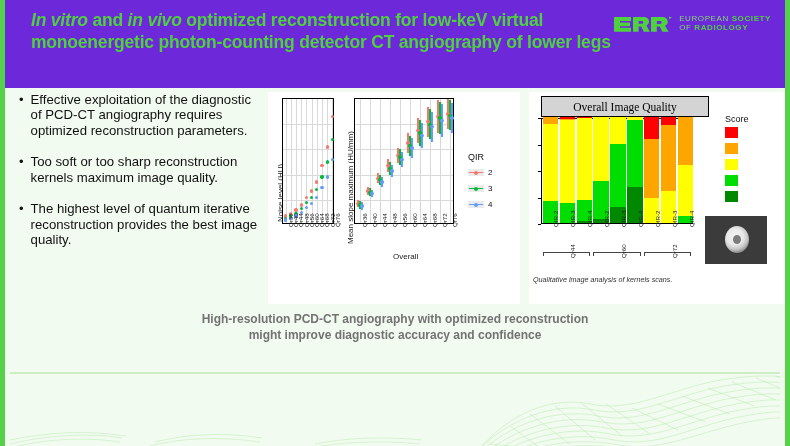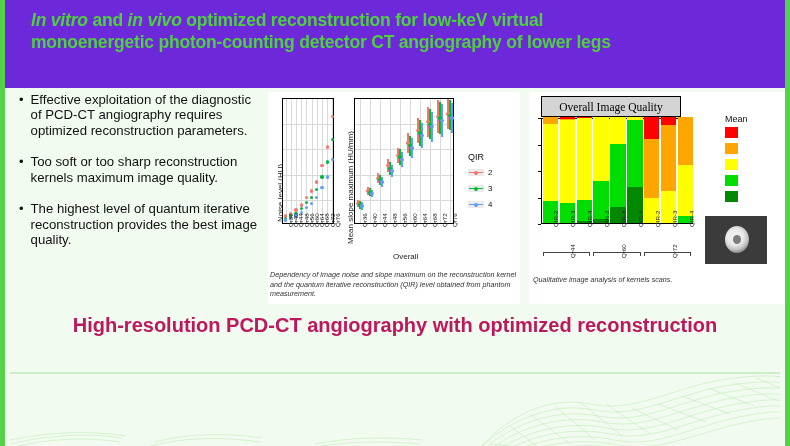--- a/index.html
+++ b/index.html
@@ -120,41 +120,55 @@
     position: absolute; border-radius: 50%;
     background: radial-gradient(circle at 42% 40%, #f4f4f4 0%, #e9e9e9 38%, #c7c7c7 58%, #8a8a8a 76%, #555 100%);
   }
   .ct-core {
     position: absolute; border-radius: 50%;
     background: #7c7c7c;
   }
   
   .concl {
     position: absolute; left: 0; top: 312px; width: 100%;
-    text-align: center; color: #be185d;
-    font-size: 20px; font-weight: bold; line-height: 1.3;
+    text-align: center; color: #737373;
+    font-size: 12px; font-weight: bold; line-height: 1.3;
   }
   
   .footer {
     position: absolute; left: 5px; right: 5px; bottom: 0; height: 74px;
     background: #f2fbf0;
     border-top: 2px solid #cdeec6;
   }
   .mesh { position: absolute; inset: 0; overflow: hidden; pointer-events: none; }
 </style>
 </head>
 <body>
 
 <div class="poster">
 
   <div class="header">
     <div class="title">
       <span class="it">In vitro</span><span> and </span><span class="it">in vivo</span><span> optimized reconstruction for low-keV virtual monoenergetic photon-counting detector CT angiography of lower legs</span>
     </div>
 
+    <div class="esr-logo">
+      <svg class="esr-mark" width="58" height="17" viewBox="0 0 58 17">
+        <g fill="#4ed13f">
+          <path d="M0 2 h17 v4 h-11 v1.6 h10 v3.6 h-10 v1.6 h11 v4 h-17 z"></path>
+          <path d="M19 2 h10 c4 0 6 2 6 4.6 0 2-1 3.2-2.6 3.8 l3.4 6.4 h-6 l-2.6-5.4 h-2.6 v5.4 h-5.6 z M24.6 6 v2.8 h3 c1 0 1.6-.5 1.6-1.4 0-.9-.6-1.4-1.6-1.4 z"></path>
+          <path d="M37 2 h10.5 c4.2 0 6.3 2.1 6.3 4.8 0 2.1-1.1 3.3-2.8 3.9 l3.6 6.1 h-6.2 l-2.7-5.3 h-2.9 v5.3 h-5.8 z M42.8 6 v2.9 h3.1 c1.1 0 1.7-.5 1.7-1.45 0-.95-.6-1.45-1.7-1.45 z"></path>
+          <path d="M55 1.5 l3 1.2 -3 1.2 z"></path>
+        </g>
+      </svg>
+      <div class="esr-text">
+        <div class="l1"><span>EUROPEAN </span><b>SOCIETY</b></div>
+        <div class="l2"><span>OF </span><b>RADIOLOGY</b></div>
+      </div>
+    </div>
   </div>
 
   <div class="bullets">
     <div class="bullet">
       <span class="dot">•</span>
       <span>Effective exploitation of the diagnostic of PCD-CT angiography  requires optimized reconstruction parameters.</span>
     </div>
     <div class="bullet">
       <span class="dot">•</span>
       <span>Too soft or too sharp reconstruction kernels maximum image quality.</span>
@@ -328,26 +342,25 @@
           <div class="lbl">3</div>
         </div>
         <div class="legend-row" style="left:200px; top:108px;">
           <div class="key">
             <div class="ln" style="background:#619cff;"></div>
             <div class="dt" style="background:#619cff;"></div>
           </div>
           <div class="lbl">4</div>
         </div>
       </div>
-    <div class="cap" style="left:2px; top:178px; width:248px;">Dependency of image noise and slope maximum on the reconstruction kernel and the quantum iterative reconstruction (QIR) level obtained from phantom measurement.</div>
   </div>
 
   <div class="fig-right">
     <div id="right-plot" style="position:absolute;left:0;top:0;width:256px;height:180px;">
-        <div class="iqtitle" style="left:12px; top:4px; width:140px; height:21px;">Overall Image Quality</div>
+        <div class="iqtitle" style="left:12px; top:4px; width:168px; height:21px;">Overall Image Quality</div>
         <div class="bars-frame" style="left:12px; top:26px; width:152px; height:106px;">
           <div class="bar" style="left:0.8px; width:15.28888888888889px; height:106px;">
             <div class="seg" style="bottom:0px; height:22.259999999999998px; background:#00dd00;"></div>
             <div class="seg" style="bottom:22.259999999999998px; height:76.32px; background:#ffff00;"></div>
             <div class="seg" style="bottom:98.57999999999998px; height:7.420000000000001px; background:#ffa500;"></div>
           </div>
           <div class="bar" style="left:17.68888888888889px; width:15.28888888888889px; height:106px;">
             <div class="seg" style="bottom:0px; height:20.14px; background:#00dd00;"></div>
             <div class="seg" style="bottom:20.14px; height:82.68px; background:#ffff00;"></div>
             <div class="seg" style="bottom:102.82000000000001px; height:1.06px; background:#ffa500;"></div>
@@ -403,21 +416,21 @@
         <div class="xtick" style="left:107.88888888888889px; top:135px;">QIR-4</div>
         <div class="xtick" style="left:124.77777777777779px; top:135px;">QIR-2</div>
         <div class="xtick" style="left:141.66666666666669px; top:135px;">QIR-3</div>
         <div class="xtick" style="left:158.55555555555557px; top:135px;">QIR-4</div>
         <div class="gbrace" style="left:13.5px; top:160px; width:47.66666666666667px;"></div>
         <div class="xtick" style="left:40.333333333333336px; top:166px;">Qr44</div>
         <div class="gbrace" style="left:64.16666666666667px; top:160px; width:47.66666666666667px;"></div>
         <div class="xtick" style="left:91px; top:166px;">Qr60</div>
         <div class="gbrace" style="left:114.83333333333334px; top:160px; width:47.66666666666667px;"></div>
         <div class="xtick" style="left:141.66666666666669px; top:166px;">Qr72</div>
-        <div class="legend-title" style="left:196px; top:22px;">Mean</div>
+        <div class="legend-title" style="left:196px; top:22px;">Score</div>
         <div class="legend-row" style="left:196px; top:36px;">
           <div class="score-box" style="background:#ff0000;"></div>
           <div class="lbl" style="margin-left:4px;">1</div>
         </div>
         <div class="legend-row" style="left:196px; top:52px;">
           <div class="score-box" style="background:#ffa500;"></div>
           <div class="lbl" style="margin-left:4px;">2</div>
         </div>
         <div class="legend-row" style="left:196px; top:68px;">
           <div class="score-box" style="background:#ffff00;"></div>
@@ -436,20 +449,21 @@
     <div class="ct-inset" style="left:176px; top:124px; width:62px; height:48px;">
       <div class="ct-vessel" style="left:20px; top:10px; width:24px; height:27px;"></div>
       <div class="ct-core" style="left:28px; top:19px; width:8px; height:9px;"></div>
     </div>
 
     <div class="cap" style="left:4px; top:183px; width:200px;">Qualitative image analysis of kernels scans.</div>
   </div>
 
   <div class="concl">
     <div>High-resolution PCD-CT angiography with optimized reconstruction</div>
+    <div>might improve diagnostic accuracy and confidence</div>
   </div>
 
   <div class="footer">
     <div class="mesh">
       <svg width="780" height="74" viewBox="0 0 780 74">
         <g stroke="#8fdd80" stroke-width="0.4" fill="none" opacity="0.75">
           <path d="M470 74 C500 40 540 22 580 30 C620 38 650 20 700 8 C730 2 760 0 780 4"></path>
           <path d="M470 74 C502 44 544 28 584 36 C624 44 654 26 704 14 C734 8 762 6 780 10"></path>
           <path d="M475 74 C506 48 548 34 588 42 C628 50 658 32 708 20 C738 14 764 12 780 16"></path>
           <path d="M482 74 C511 53 552 40 592 48 C632 56 662 38 712 26 C742 20 766 18 780 22"></path>

